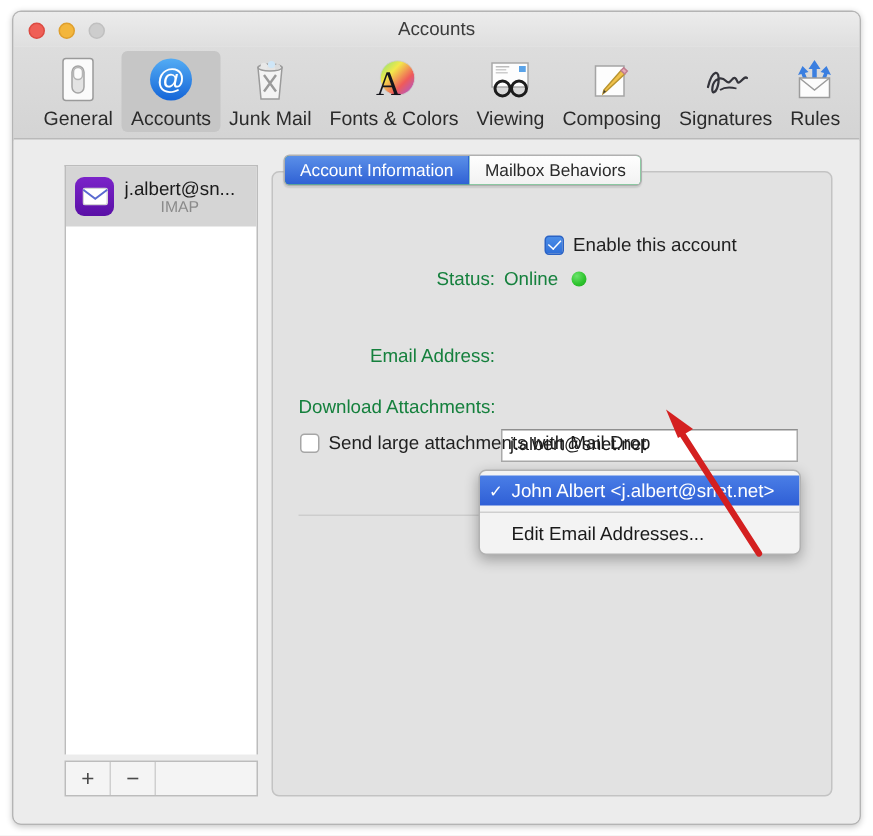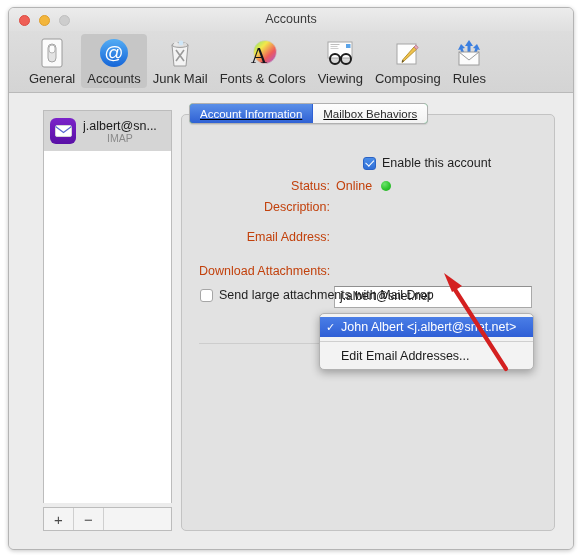--- a/index.html
+++ b/index.html
@@ -156,21 +156,20 @@
   #tabbar {
     position: absolute;
     left: 180px; top: 9px;
     display: flex;
     height: 21px;
     border: 1px solid #b0b0b0;
     border-radius: 4px;
     overflow: hidden;
     background: #22c55e;
     box-shadow: 0 1px 1px rgba(0,0,0,0.10);
-    text-decoration: underline;
   }
   .tab {
     display: flex; align-items: center; justify-content: center;
     padding: 0 10px;
     font-size: 11.5px;
     color: #2a2a2a;
     background: linear-gradient(to bottom, #fefefe 0%, #f2f2f2 100%);
     border-right: 1px solid #c4c4c4;
     cursor: default;
     white-space: nowrap;
@@ -183,21 +182,21 @@
   }
 
   
   .form-row {
     position: absolute;
     display: flex;
     align-items: center;
   }
   .form-label {
     font-size: 12.5px;
-    color: #c2410c;
+    color: #15803d;
     text-align: right;
   }
 
   
   .cbox {
     width: 13px; height: 13px;
     border-radius: 3px;
     border: 1px solid #a6a6a6;
     background: #ffffff;
     display: flex; align-items: center; justify-content: center;
@@ -407,20 +406,30 @@
         <svg width="30" height="30" viewBox="0 0 30 30">
           <rect x="4" y="6" width="19" height="20" fill="#fdfdfd" stroke="#a5a5a5"></rect>
           <path d="M11 23 L9 24.5 L9.6 22 L21 9 L23.5 11.3 Z" fill="#f0c14b" stroke="#b89430"></path>
           <path d="M21 9 L23.5 11.3 L25.2 9.4 L22.8 7.2 Z" fill="#e8a9b8" stroke="#c07f90"></path>
           <path d="M9.6 22 L11 23 L9 24.5 Z" fill="#3a3a3a"></path>
         </svg>
       </div>
       <div class="tb-label">Composing</div>
     </div>
 
+    <div class="tb-item">
+      <div class="tb-icon">
+        <svg width="32" height="30" viewBox="0 0 32 30">
+          <path d="M4 20 C7 8, 12 8, 11 17 C10 24, 6 26, 7 20 C8 14, 13 13, 16 16
+                   C19 19, 20 13, 22 14 C24 15, 23 19, 26 16 C28 14, 29 13, 30 14" stroke="#35353c" stroke-width="1.5" fill="none" stroke-linecap="round"></path>
+          <path d="M12 22 C15 20, 19 20, 23 21" stroke="#35353c" stroke-width="1.2" fill="none"></path>
+        </svg>
+      </div>
+      <div class="tb-label">Signatures</div>
+    </div>
 
     <div class="tb-item">
       <div class="tb-icon">
         <svg width="30" height="30" viewBox="0 0 30 30">
           <path d="M15 2 L11 8 L13.5 8 L13.5 14 L16.5 14 L16.5 8 L19 8 Z" fill="#3b7fe0"></path>
           <path d="M7 6 L4 12 L6.3 11.4 L8 16 L10.4 15 L8.6 10.6 L11 10 Z" fill="#3b7fe0"></path>
           <path d="M23 6 L26 12 L23.7 11.4 L22 16 L19.6 15 L21.4 10.6 L19 10 Z" fill="#3b7fe0"></path>
           <rect x="5" y="14" width="20" height="13" fill="#fcfcfc" stroke="#9c9c9c"></rect>
           <path d="M5 14 L15 22 L25 14" fill="none" stroke="#9c9c9c"></path>
         </svg>
@@ -466,23 +475,20 @@
     </div>
 
     <div class="form-row" style="left:255px; top:85px; width:66px; justify-content:flex-end;">
       <div class="form-label">Status:</div>
     </div>
     <div class="form-row" style="left:327px; top:85px;">
       <div class="form-label">Online</div>
       <div id="status-dot"></div>
     </div>
 
-    <div class="form-row" style="left:225px; top:106px; width:96px; justify-content:flex-end;">
-      <div class="form-label">Description:</div>
-    </div>
     <div id="description-field" placeholder="">j.albert@snet.net</div>
 
     <div class="form-row" style="left:205px; top:136px; width:116px; justify-content:flex-end;">
       <div class="form-label">Email Address:</div>
     </div>
 
     <div id="popup-button">
       <div id="popup-button-inner"></div>
     </div>
 

